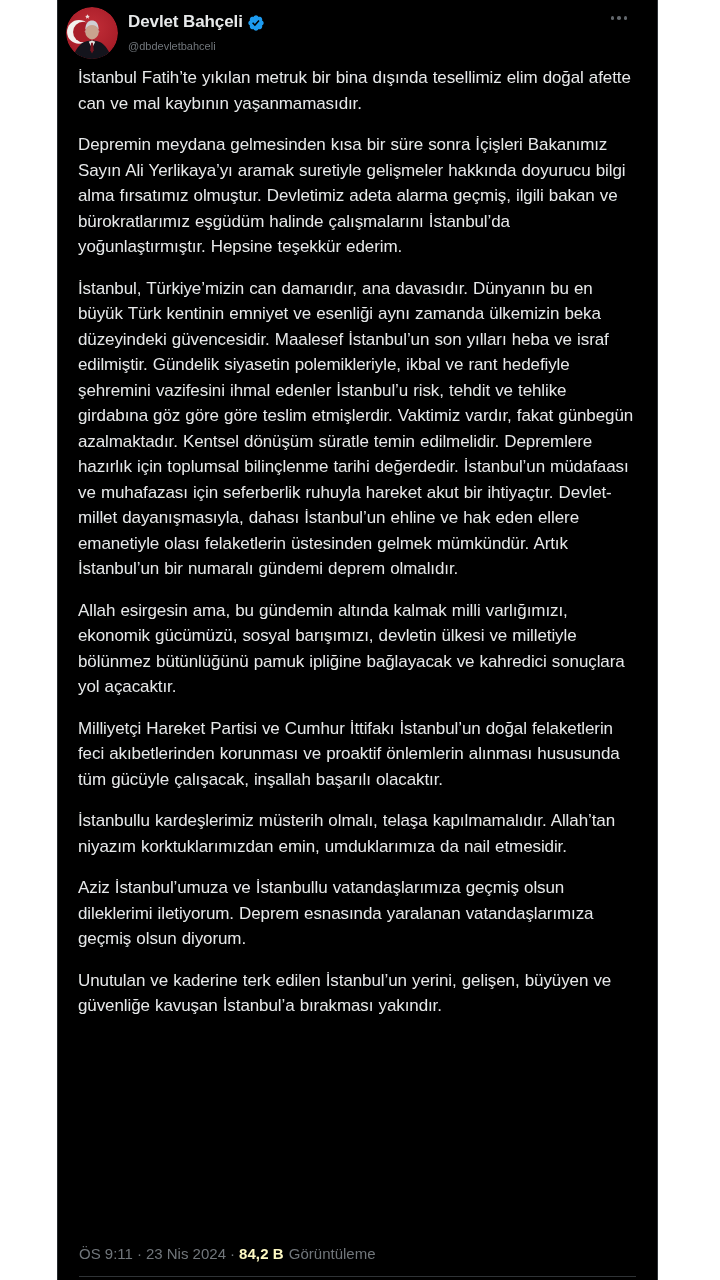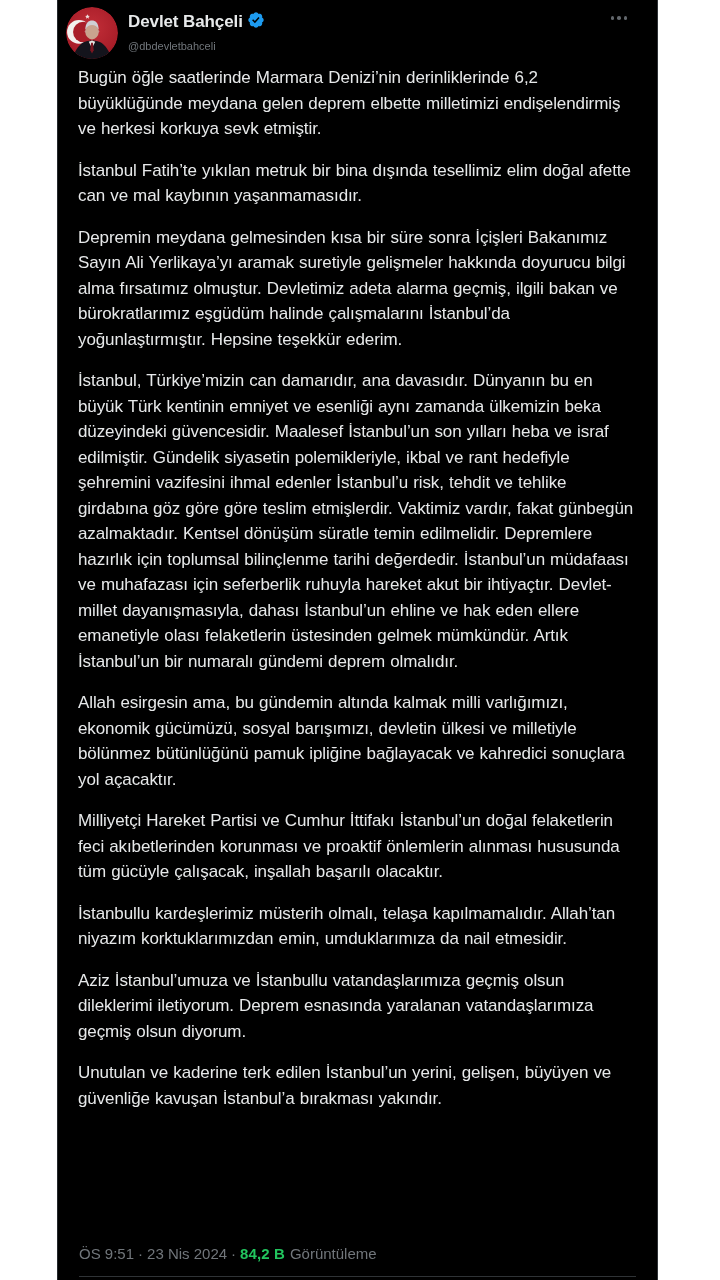--- a/index.html
+++ b/index.html
@@ -43,21 +43,21 @@
   }
   .author-block {
     margin-left: 10px;
     padding-top: 4px;
     display: flex;
     flex-direction: column;
     line-height: 1.25;
   }
   .author-name-row {
     display: flex;
-    align-items: flex-start;
+    align-items: flex-end;
     gap: 4px;
   }
   .author-name {
     color: #e7e9ea;
     font-size: 17px;
     font-weight: bold;
     letter-spacing: -0.1px;
     cursor: pointer;
   }
   .verified {
@@ -112,21 +112,21 @@
   }
   .meta-row {
     color: #71767b;
     font-size: 15px;
     line-height: 20px;
     margin-bottom: 12px;
     white-space: nowrap;
   }
   .meta-row .sep { padding: 0 4px; }
   .views-count {
-    color: #22c55e;
+    color: #fef9c3;
     font-weight: bold;
     letter-spacing: 0.1px;
   }
   .views-label { margin-left: 5px; }
   .divider {
     height: 1px;
     background: #2f3336;
     margin-bottom: 3px;
   }
 </style>
@@ -179,32 +179,31 @@
       </div>
 
       <button class="more-btn" aria-label="More">
         <span class="dot"></span>
         <span class="dot"></span>
         <span class="dot"></span>
       </button>
     </header>
 
     <div class="tweet-body">
-      <p>Bugün öğle saatlerinde Marmara Denizi’nin derinliklerinde 6,2 büyüklüğünde meydana gelen deprem elbette milletimizi endişelendirmiş ve herkesi korkuya sevk etmiştir.</p>
       <p>İstanbul Fatih’te yıkılan metruk bir bina dışında tesellimiz elim doğal afette can ve mal kaybının yaşanmamasıdır.</p>
       <p>Depremin meydana gelmesinden kısa bir süre sonra İçişleri Bakanımız Sayın Ali Yerlikaya’yı aramak suretiyle gelişmeler hakkında doyurucu bilgi alma fırsatımız olmuştur. Devletimiz adeta alarma geçmiş, ilgili bakan ve bürokratlarımız eşgüdüm halinde çalışmalarını İstanbul’da yoğunlaştırmıştır. Hepsine teşekkür ederim.</p>
       <p>İstanbul, Türkiye’mizin can damarıdır, ana davasıdır. Dünyanın bu en büyük Türk kentinin emniyet ve esenliği aynı zamanda ülkemizin beka düzeyindeki güvencesidir. Maalesef İstanbul’un son yılları heba ve israf edilmiştir. Gündelik siyasetin polemikleriyle, ikbal ve rant hedefiyle şehremini vazifesini ihmal edenler İstanbul’u risk, tehdit ve tehlike girdabına göz göre göre teslim etmişlerdir. Vaktimiz vardır, fakat günbegün azalmaktadır. Kentsel dönüşüm süratle temin edilmelidir. Depremlere hazırlık için toplumsal bilinçlenme tarihi değerdedir. İstanbul’un müdafaası ve muhafazası için seferberlik ruhuyla hareket akut bir ihtiyaçtır. Devlet-millet dayanışmasıyla, dahası İstanbul’un ehline ve hak eden ellere emanetiyle olası felaketlerin üstesinden gelmek mümkündür. Artık İstanbul’un bir numaralı gündemi deprem olmalıdır.</p>
       <p>Allah esirgesin ama, bu gündemin altında kalmak milli varlığımızı, ekonomik gücümüzü, sosyal barışımızı, devletin ülkesi ve milletiyle bölünmez bütünlüğünü pamuk ipliğine bağlayacak ve kahredici sonuçlara yol açacaktır.</p>
       <p>Milliyetçi Hareket Partisi ve Cumhur İttifakı İstanbul’un doğal felaketlerin feci akıbetlerinden korunması ve proaktif önlemlerin alınması hususunda tüm gücüyle çalışacak, inşallah başarılı olacaktır.</p>
       <p>İstanbullu kardeşlerimiz müsterih olmalı, telaşa kapılmamalıdır. Allah’tan niyazım korktuklarımızdan emin, umduklarımıza da nail etmesidir.</p>
       <p>Aziz İstanbul’umuza ve İstanbullu vatandaşlarımıza geçmiş olsun dileklerimi iletiyorum. Deprem esnasında yaralanan vatandaşlarımıza geçmiş olsun diyorum.</p>
       <p>Unutulan ve kaderine terk edilen İstanbul’un yerini, gelişen, büyüyen ve güvenliğe kavuşan İstanbul’a bırakması yakındır.</p>
     </div>
 
     <footer class="tweet-footer">
       <div class="meta-row">
-        <span>ÖS 9:51</span><span class="sep">·</span><span>23 Nis 2024</span><span class="sep">·</span><span class="views-count">84,2 B</span><span class="views-label">Görüntüleme</span>
+        <span>ÖS 9:11</span><span class="sep">·</span><span>23 Nis 2024</span><span class="sep">·</span><span class="views-count">84,2 B</span><span class="views-label">Görüntüleme</span>
       </div>
       <div class="divider"></div>
     </footer>
 
   </article>
 </div>
 
 </body></html>

